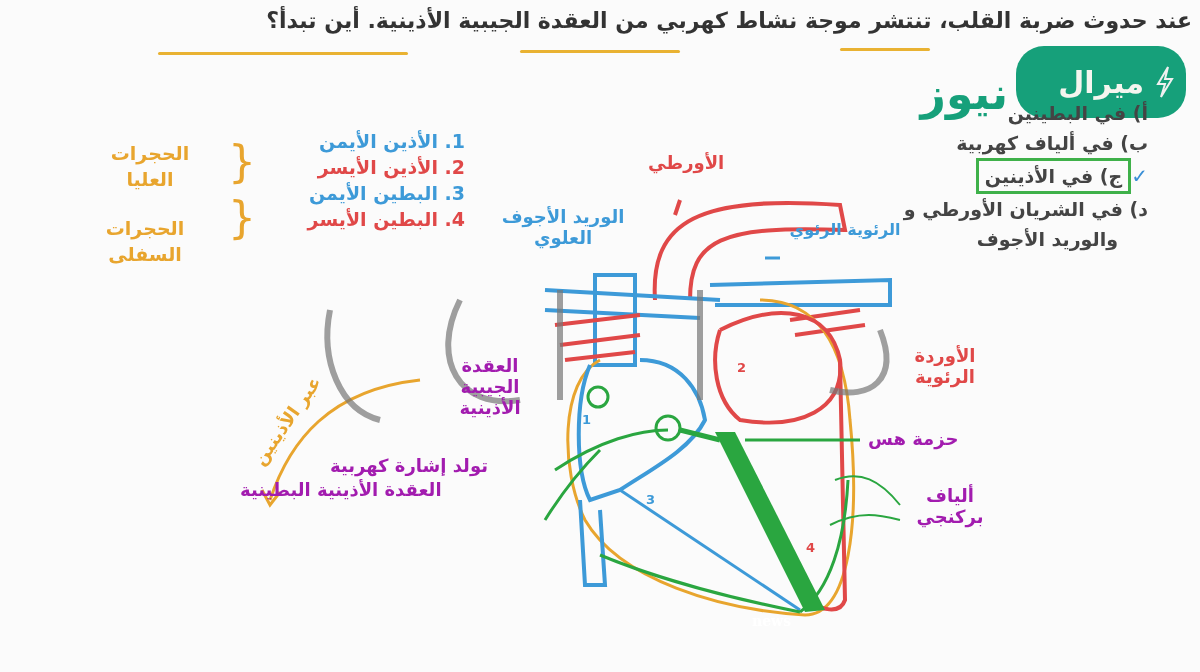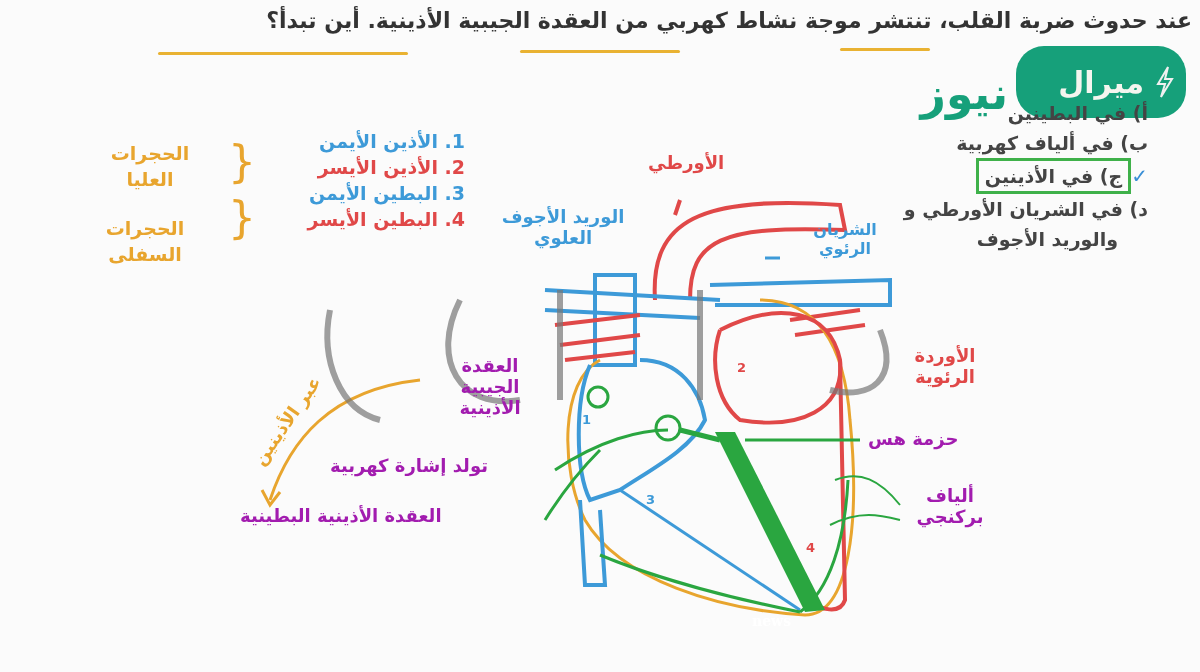--- a/index.html
+++ b/index.html
@@ -95,25 +95,25 @@
     <path d="M330 310 C320 360 340 410 380 420"></path>
     <path d="M460 300 C430 360 460 410 520 400"></path>
     <path d="M560 290 L560 400"></path>
     <path d="M700 290 L700 400"></path>
     <path d="M880 330 C900 380 870 400 830 390"></path>
   </g>
 </svg>
 
 <div class="abs rtl label red" style="left:648px;top:152px;">الأورطي</div>
 <div class="abs rtl label blue" style="left:478px;top:206px;width:170px;white-space:normal;text-align:center;">الوريد الأجوف العلوي</div>
-<div class="abs rtl label blue" style="left:785px;top:220px;width:120px;white-space:normal;text-align:center;font-size:16px;">الشريان الرئوي</div>
+<div class="abs rtl label blue" style="left:785px;top:220px;width:120px;white-space:normal;text-align:center;font-size:16px;">الرئوية الرئوي</div>
 <div class="abs rtl label red" style="left:900px;top:345px;width:90px;white-space:normal;text-align:center;">الأوردة الرئوية</div>
 <div class="abs rtl label green" style="left:450px;top:355px;width:80px;white-space:normal;text-align:center;">العقدة الجيبية الأذينية</div>
 <div class="abs rtl label green" style="left:330px;top:455px;">تولد إشارة كهربية</div>
-<div class="abs rtl label green" style="left:240px;top:505px;text-align:right;">العقدة الأذينية البطينية</div>
+<div class="abs rtl label green" style="left:240px;top:479px;text-align:right;">العقدة الأذينية البطينية</div>
 <div class="abs rtl label orange" style="left:235px;top:410px;transform:rotate(-55deg);">عبر الأذينين</div>
 <div class="abs rtl label green" style="left:868px;top:428px;">حزمة هس</div>
 <div class="abs rtl label green" style="left:900px;top:485px;width:100px;white-space:normal;text-align:center;">ألياف بركنجي</div>
 <div class="abs label blue" style="left:582px;top:412px;font-size:13px;">1</div>
 <div class="abs label red" style="left:737px;top:360px;font-size:13px;">2</div>
 <div class="abs label blue" style="left:646px;top:492px;font-size:13px;">3</div>
 <div class="abs label red" style="left:806px;top:540px;font-size:13px;">4</div>
 
 <div class="abs wm-small">news</div>
 

